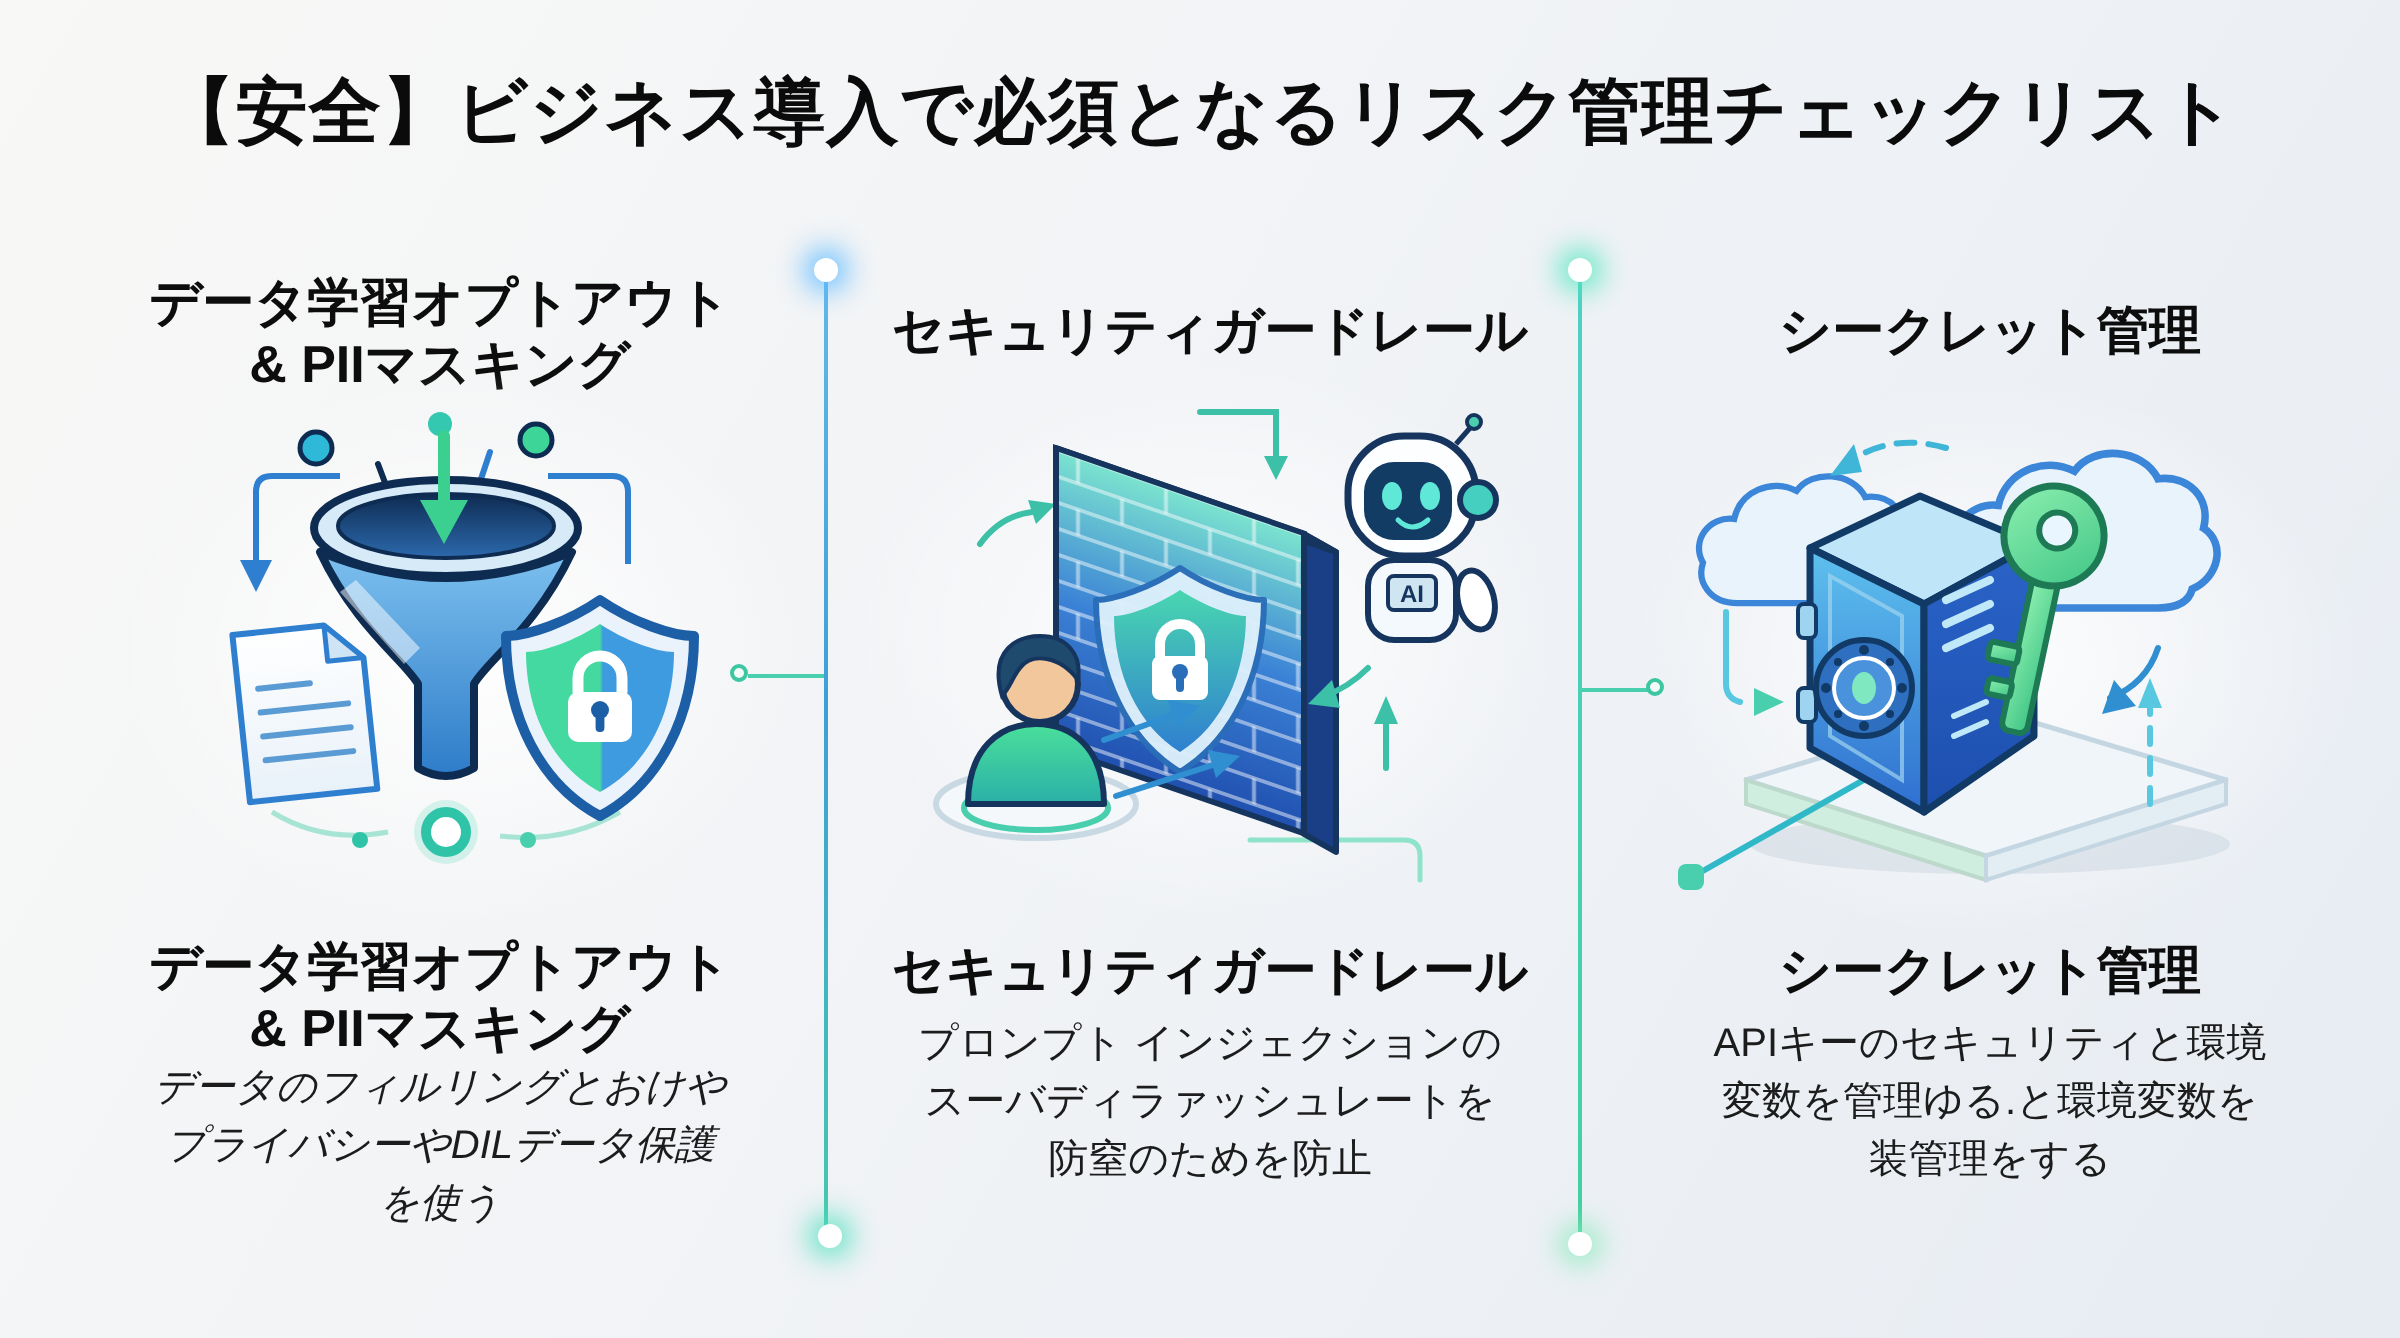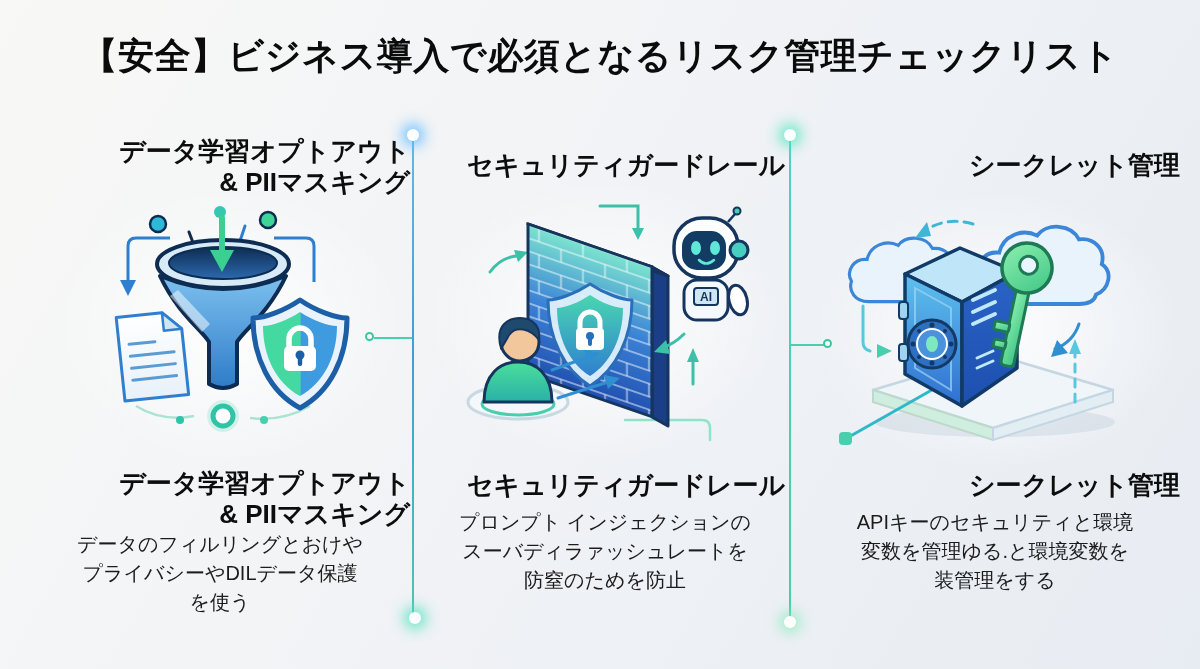--- a/index.html
+++ b/index.html
@@ -13,34 +13,34 @@
   .title {
     position:absolute; top:32px; left:0; width:100%;
     text-align:center; font-size:36px; font-weight:900; letter-spacing:.5px;
     color:#0b0b0b; white-space:pre-line;
   }
   .col { position:absolute; top:130px; }
   #col1 { left:30px;  width:380px; }
   #col2 { left:425px; width:360px; }
   #col3 { left:810px; width:370px; }
   .head {
-    position:absolute; left:0; width:100%; text-align:right;
+    position:absolute; left:0; width:100%; text-align:center;
     font-weight:800; font-size:26px; line-height:1.18; color:#0d0d0d;
     white-space:pre-line;
   }
   #col1 .top-head { top:6px; }
   #col2 .top-head, #col3 .top-head { top:20px; }
   #col1 .bottom-head { top:338px; }
   #col2 .bottom-head, #col3 .bottom-head { top:340px; }
   .desc {
     position:absolute; left:0; width:100%; text-align:center;
     font-size:20px; font-weight:500; line-height:1.44; color:#1c1c1c;
     white-space:pre-line;
   }
-  #col1 .desc { top:400px; }
+  #col1 .desc { top:400px;font-style:italic; }
   #col2 .desc, #col3 .desc { top:378px; }
   .illus { position:absolute;text-align:right; }
   #col1 .illus { top:72px; left:40px; width:320px; height:248px; }
   #col2 .illus { top:66px; left:15px; width:330px; height:248px; }
   #col3 .illus { top:76px; left:15px; width:340px; height:248px; }
   .illus::before {
     content:""; position:absolute; inset:-18px;
     background:radial-gradient(ellipse at center, rgba(255,255,255,.9) 0%, rgba(255,255,255,0) 70%);
   }
   .illus svg { position:relative; width:100%; height:100%; display:block; }

